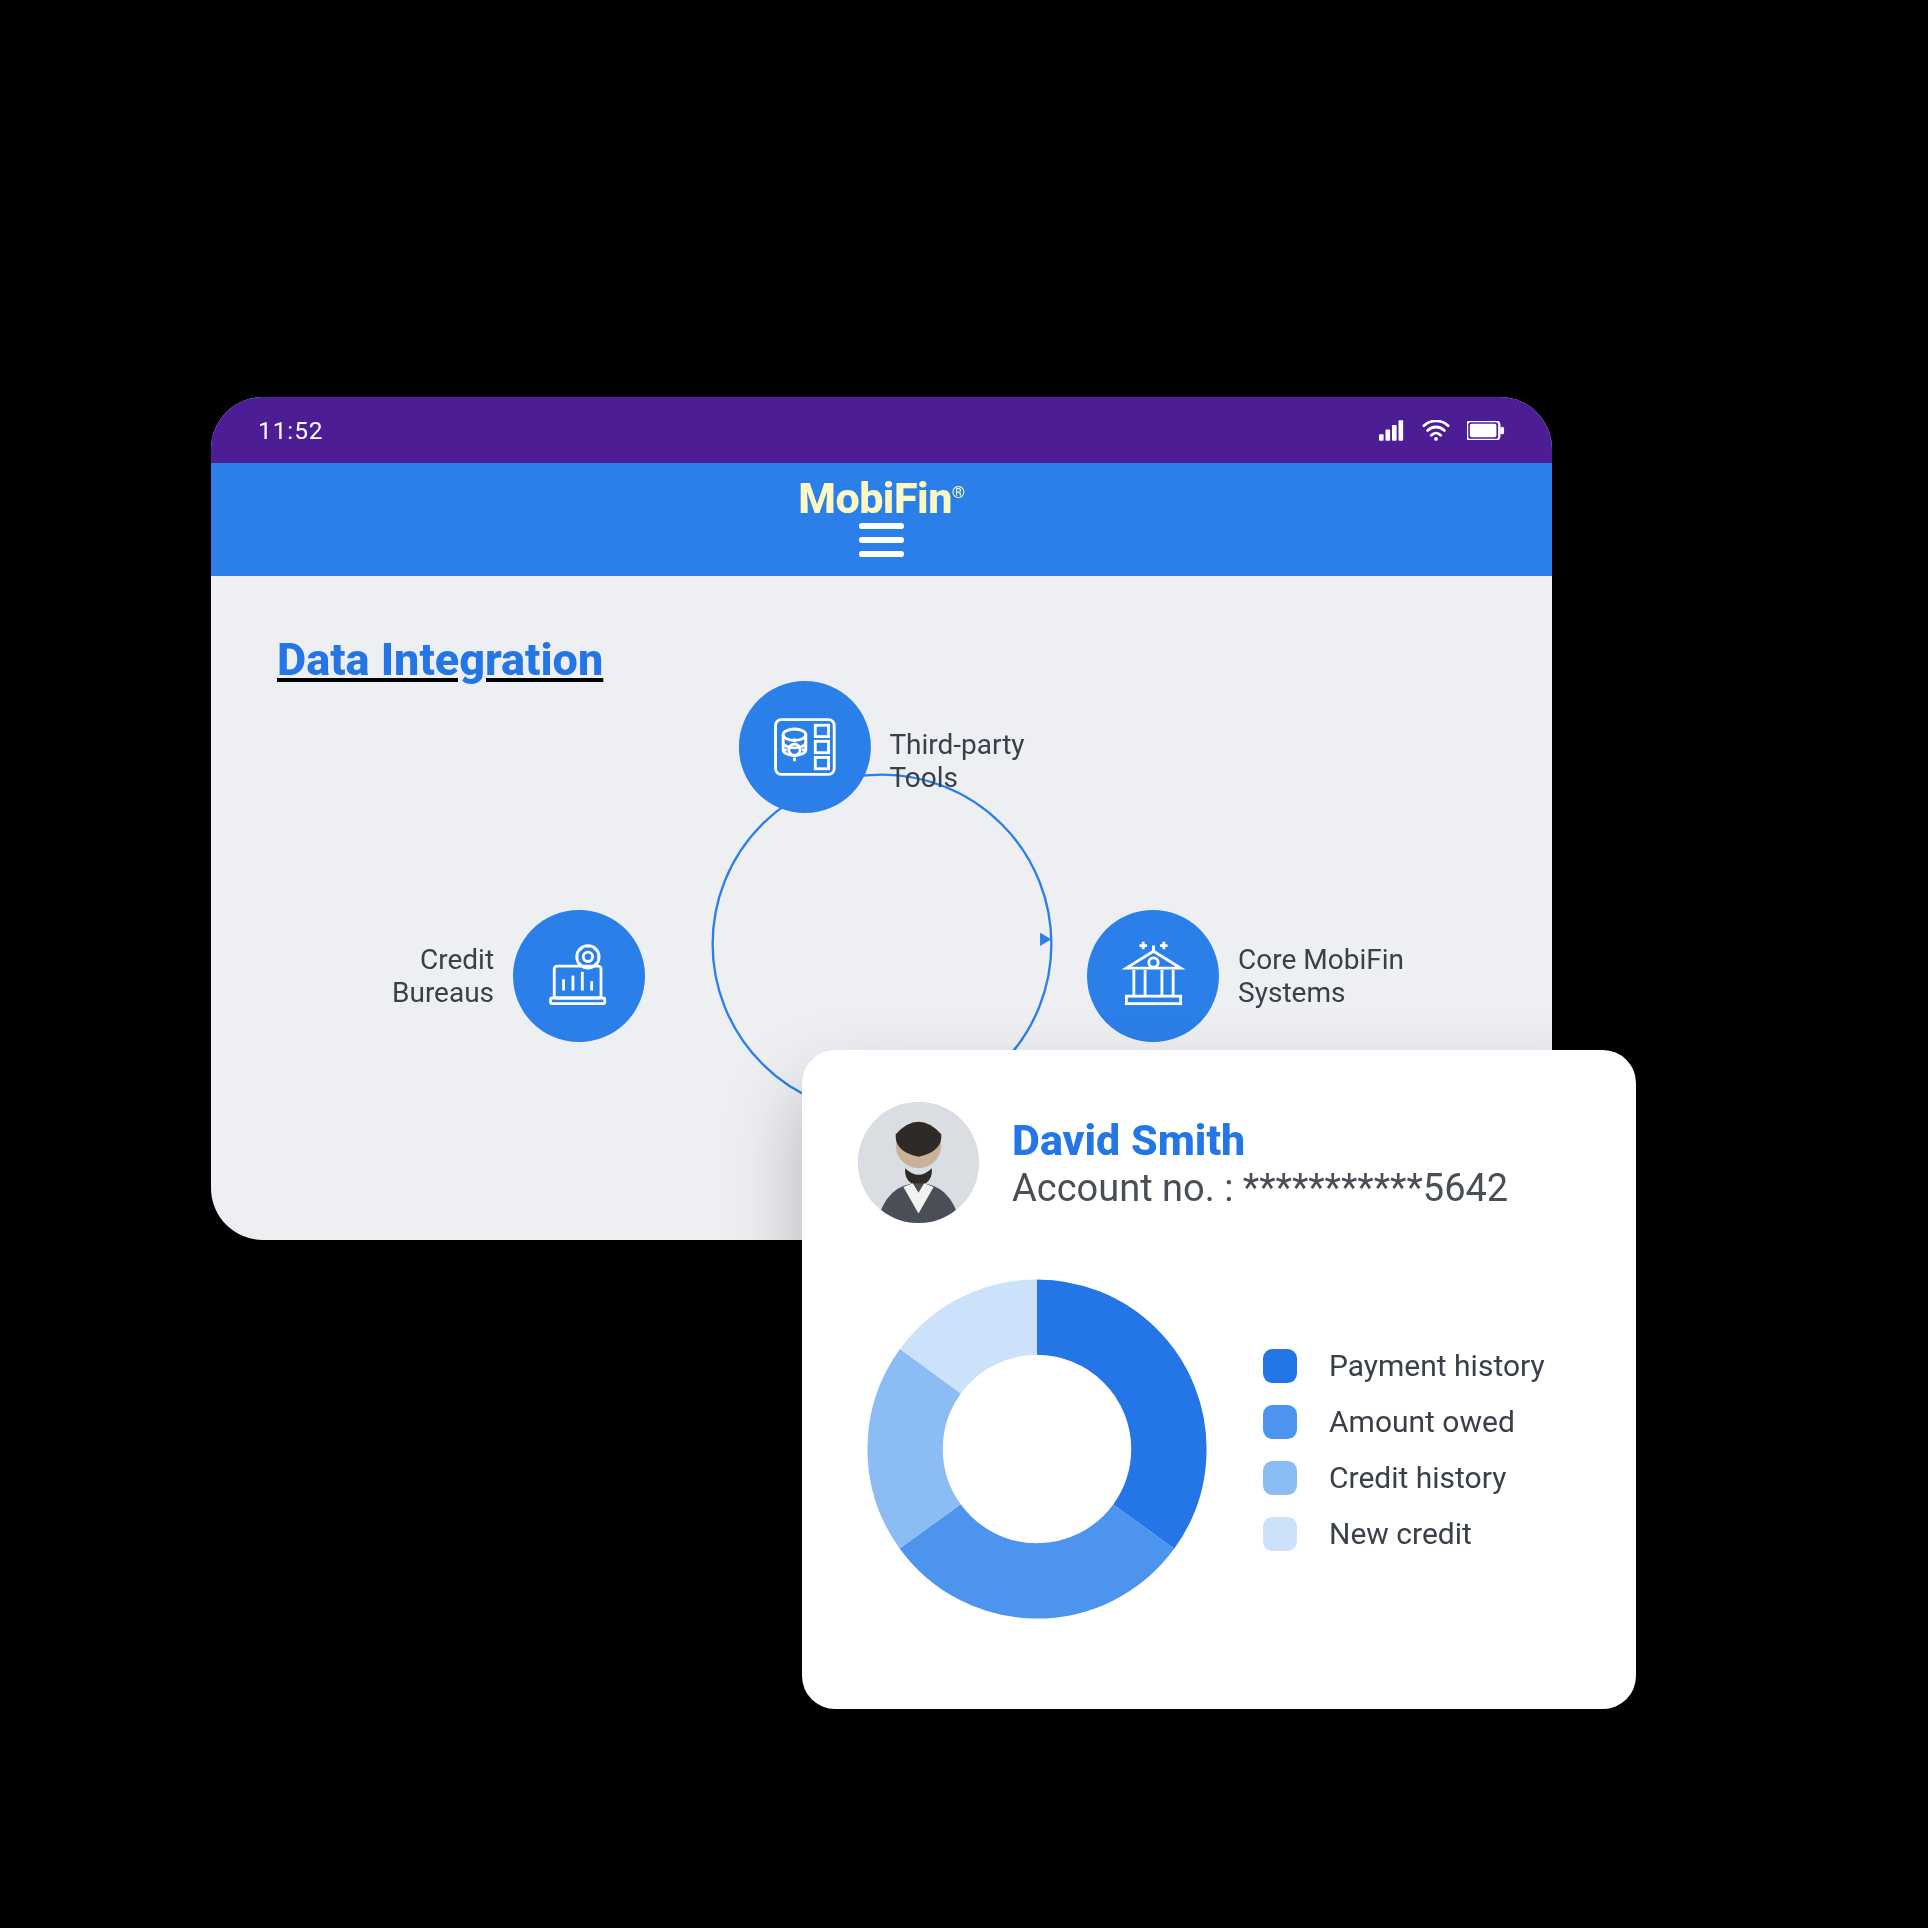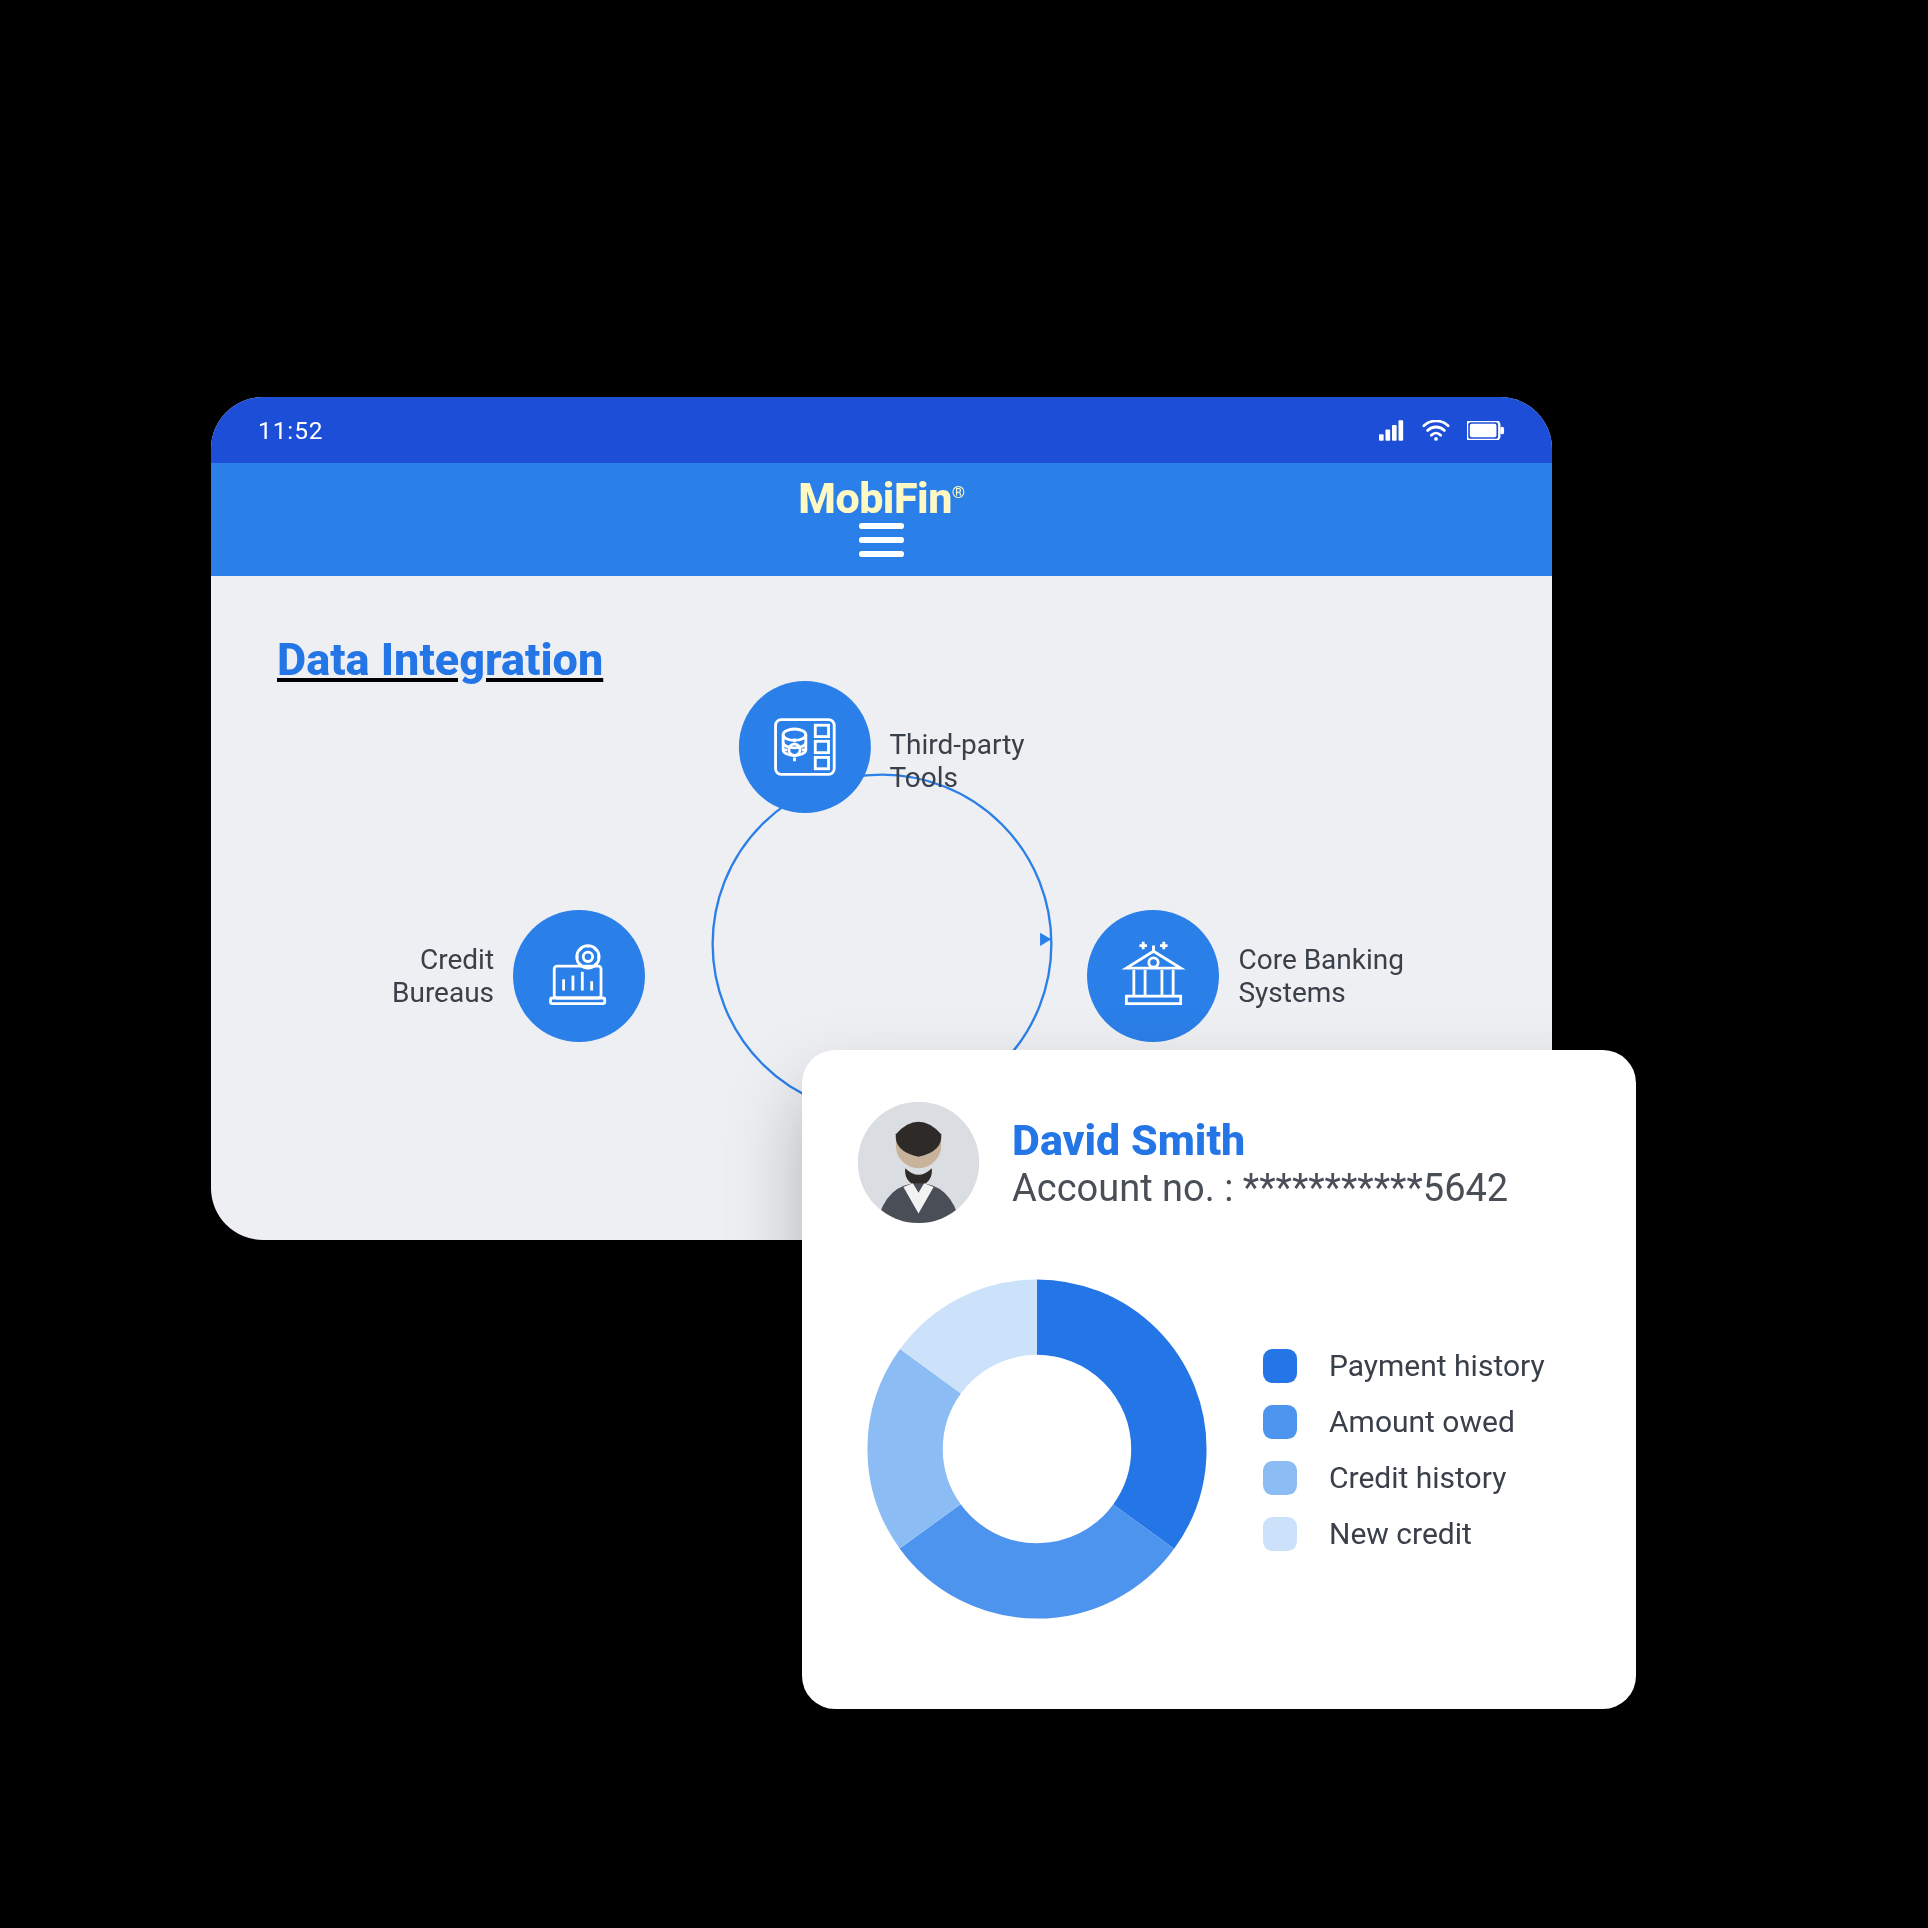--- a/index.html
+++ b/index.html
@@ -18,21 +18,21 @@
     top: 397px;
     width: 1341px;
     height: 843px;
     border-radius: 52px;
     background: #EEEFF2;
     overflow: hidden;
     box-shadow: 0 28px 56px rgba(0,0,0,0.25);
   }
   .statusbar {
     height: 66px;
-    background: #1d4ed8;
+    background: #4c1d95;
     display: flex;
     align-items: center;
     justify-content: space-between;
     padding: 0 47px;
     color: #fff;
   }
   .status-time { font-size: 24.5px; font-weight: 400; letter-spacing: 0.9px; }
   .status-icons { display: flex; gap: 17px; align-items: center; }
   .status-icons svg { fill: #fff; }
 
@@ -217,21 +217,21 @@
             <path d="M10 30 L39 12 L68 30 Z"></path>
             <rect x="10" y="60" width="58" height="8"></rect>
             <line x1="18" y1="32" x2="18" y2="60"></line>
             <line x1="30" y1="32" x2="30" y2="60"></line>
             <line x1="48" y1="32" x2="48" y2="60"></line>
             <line x1="60" y1="32" x2="60" y2="60"></line>
             <circle cx="39" cy="24" r="5"></circle>
             <path d="M39 12 v-6 M32 6 h-8 M46 6 h8 M28 2 v8 M50 2 v8"></path>
           </svg>
         </div>
-        <div class="label">Core Banking
+        <div class="label">Core MobiFin
 Systems</div>
       </div>
 
       <div class="node left">
         <div class="bubble">
           <svg width="73" height="73" viewBox="0 0 78 78">
             <rect x="12" y="28" width="50" height="34" rx="3"></rect>
             <rect x="8" y="62" width="58" height="6" rx="2"></rect>
             <line x1="22" y1="54" x2="22" y2="42"></line>
             <line x1="32" y1="54" x2="32" y2="38"></line>

